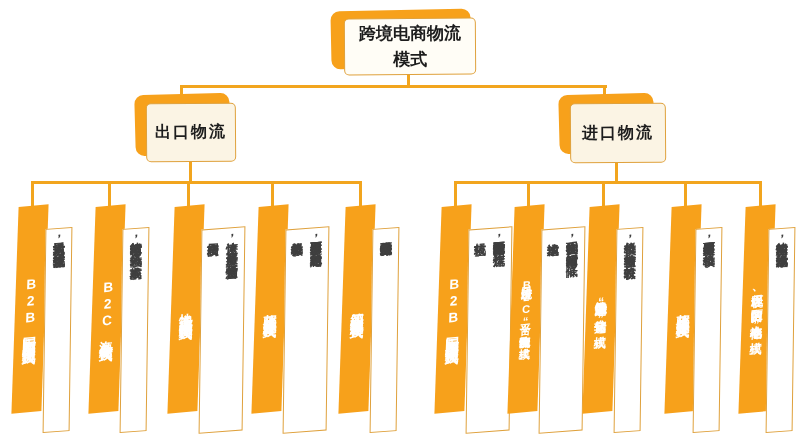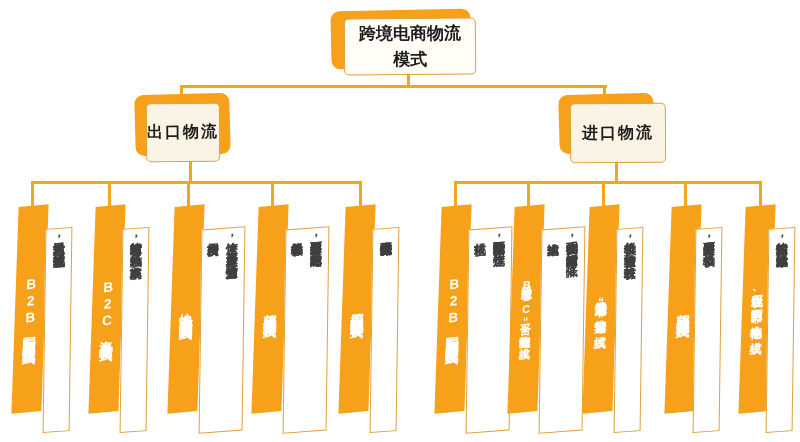--- a/index.html
+++ b/index.html
@@ -59,21 +59,21 @@
   <div class="vline" style="left:519px;top:181px;height:35px;"></div>
   <div class="vline" style="left:594px;top:181px;height:35px;"></div>
   <div class="vline" style="left:676px;top:181px;height:35px;"></div>
   <div class="vline" style="left:751px;top:181px;height:35px;"></div>
 
   <div class="shadow" style="left:323px;top:10px;width:140px;height:58px;transform:rotate(-1.2deg);"></div>
   <div class="nodebox root-box" style="left:336px;top:18px;width:132px;height:57px;">跨境电商物流
 模式</div>
 
   <div class="shadow" style="left:127px;top:94px;width:95px;height:61px;transform:rotate(-1.5deg);"></div>
-  <div class="nodebox branch-box" style="left:138px;top:103px;width:74px;height:59px;">出口物流</div>
+  <div class="nodebox branch-box" style="left:138px;top:103px;width:90px;height:59px;">出口物流</div>
 
   <div class="shadow" style="left:551px;top:94px;width:95px;height:59px;transform:rotate(-1.5deg);"></div>
   <div class="nodebox branch-box" style="left:562px;top:103px;width:96px;height:60px;">进口物流</div>
 
   <div class="bar" style="left:7px;">B2B国际贸易出口物流模式</div>
   <div class="desc w1" style="left:36px;">运输方式灵活，运作流程较规范</div>
 
   <div class="bar" style="left:84px;">B2C海外仓储模式</div>
   <div class="desc w1" style="left:113px;">运输时效缩短，风险较低，成本较高</div>
 

